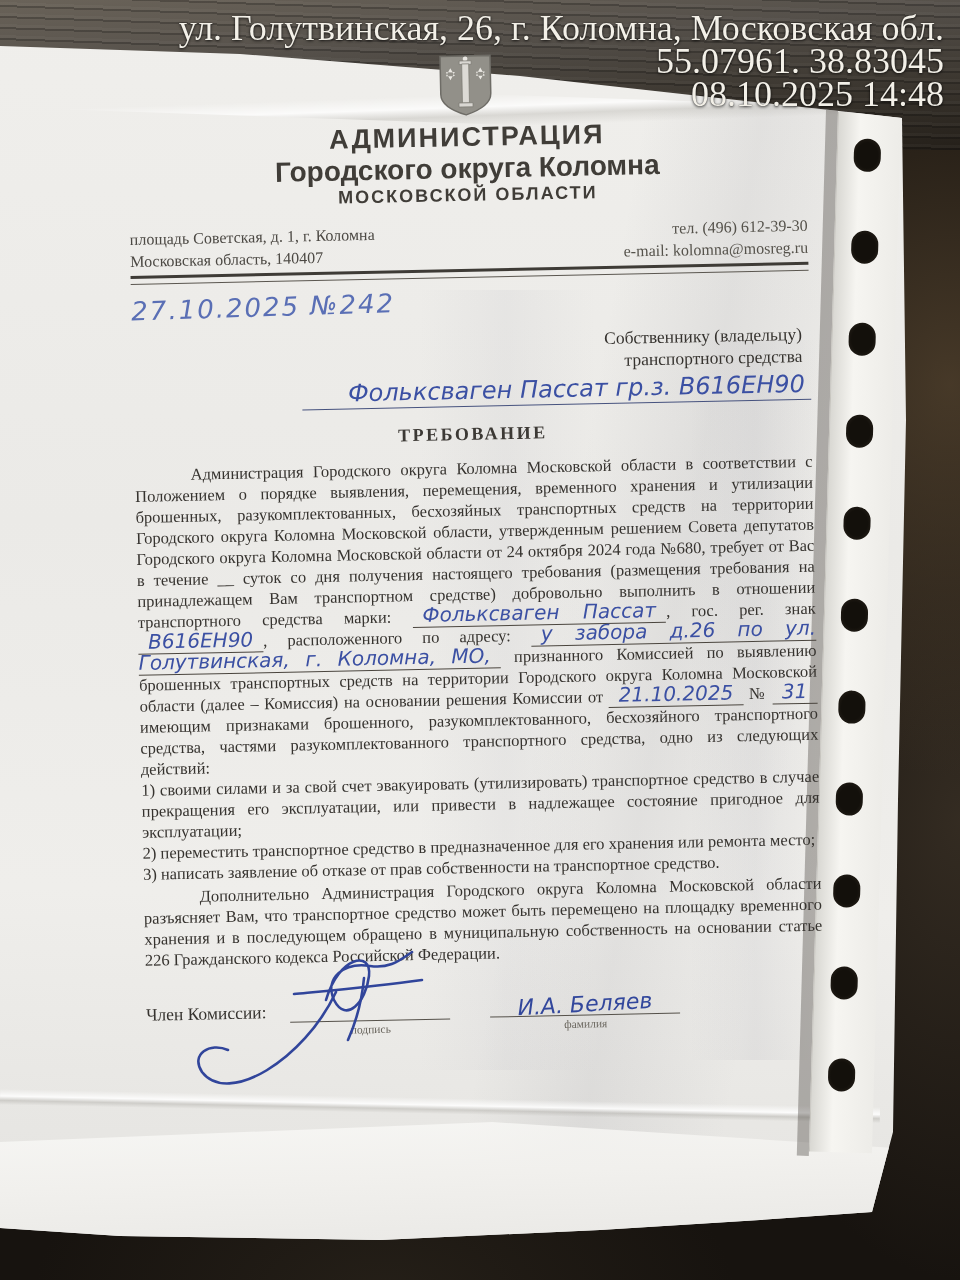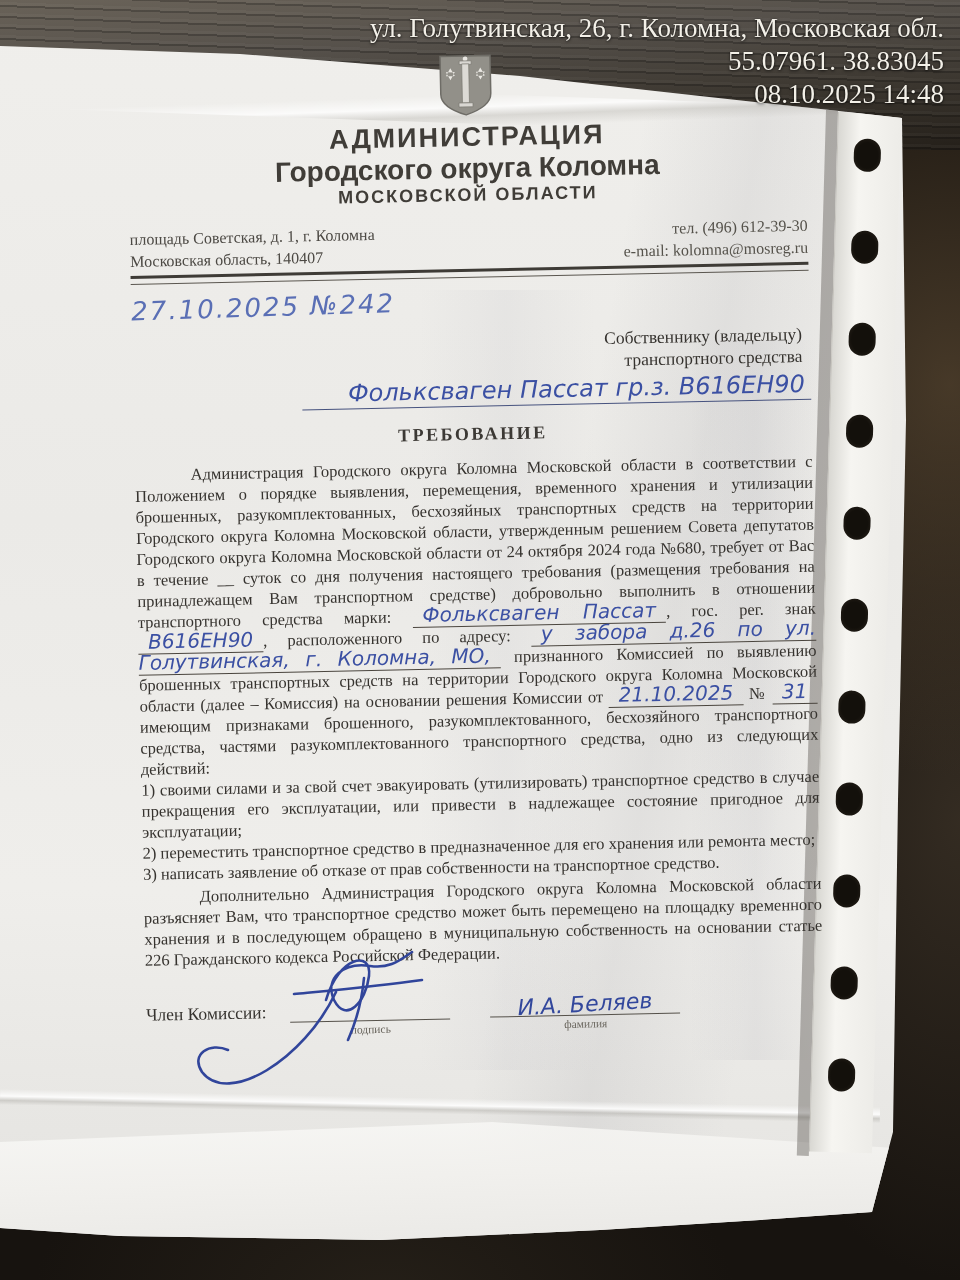--- a/index.html
+++ b/index.html
@@ -50,21 +50,21 @@
     position:absolute;left:838px;top:112px;width:62px;height:1040px;transform:rotate(1.6deg);
     transform-origin:top left;
     background:linear-gradient(90deg,#d9d8d3,#f6f5f1 35%,#edece8);
     border-left:1px solid #c6c4be;
   }
   .hole{position:absolute;left:16px;width:27px;height:33px;border-radius:14px;
     background:radial-gradient(#13100b 55%, #2c261e);}
   
   .geotag{
     position:absolute;top:12px;right:16px;z-index:9;text-align:right;
-    color:#f3f0e8;font-size:27px;line-height:33px;
+    color:#f3f0e8;font-size:36px;line-height:33px;
     text-shadow:0 1px 3px rgba(0,0,0,.75), 0 0 1px rgba(0,0,0,.6);
   }
   
   .doc{
     position:absolute;left:126px;top:60px;width:678px;z-index:5;
     transform:rotate(-1.2deg);transform-origin:0 0;
     color:#36332f;
   }
   .coat{width:58px;height:66px;margin:0 auto 4px;display:block;}
   .org{text-align:center;color:#403d38;font-family:"Liberation Sans",sans-serif;}

